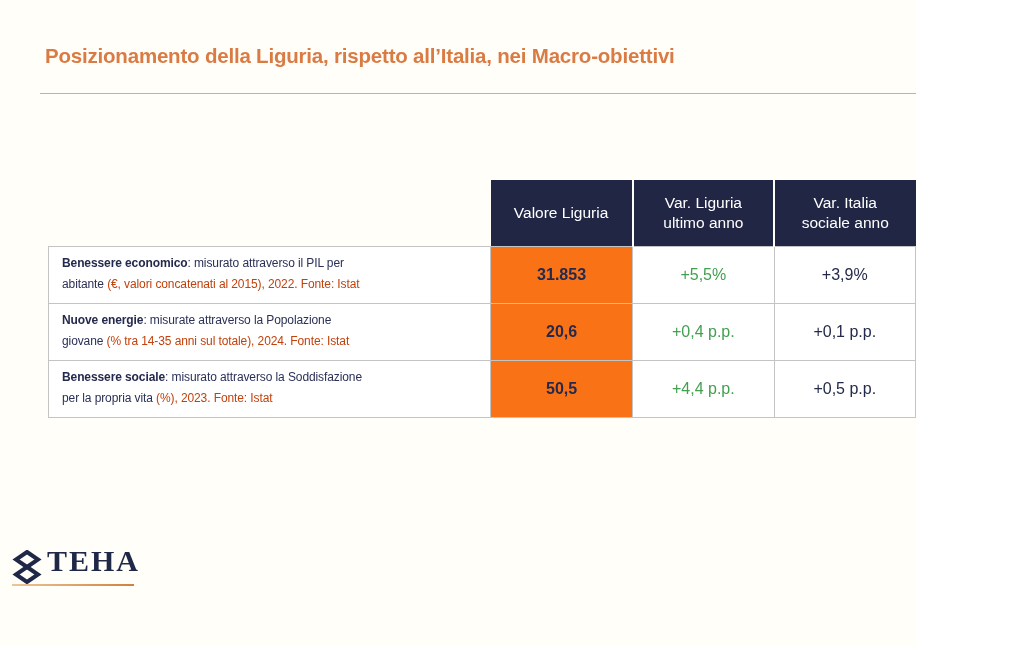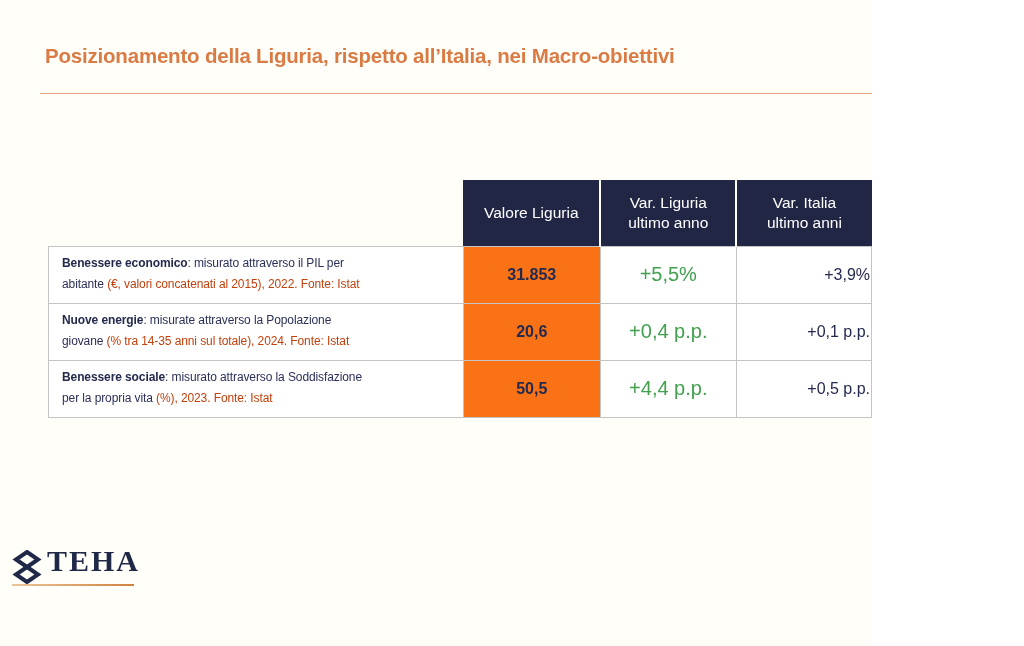--- a/index.html
+++ b/index.html
@@ -3,20 +3,21 @@
 <meta charset="utf-8">
 <style>
   html, body { margin: 0; padding: 0; }
   .slide {
     position: relative;
     width: 872px;
     height: 646px;
     background: #FFFEF9;
     font-family: "Liberation Sans", sans-serif;
     overflow: hidden;
+    padding-left: 44px;
   }
 
   
   .title {
     position: absolute;
     left: 45px;
     top: 42px;
     margin: 0;
     font-size: 20.5px;
     line-height: 27px;
@@ -75,25 +76,25 @@
 
   td.valore {
     background: #f97316;
     text-align: center;
     font-size: 16px;
     font-weight: 700;
     color: #242A4D;
   }
   td.var-liguria {
     text-align: center;
-    font-size: 20px;
+    font-size: 16px;
     color: #42A04F;
   }
   td.var-italia {
-    text-align: right;
+    text-align: center;
     font-size: 16px;
     color: #242A4D;
   }
 
   
   .logo { position: absolute; left: 12px; top: 548px; }
   .logo-knot { position: absolute; left: 0; top: 2px; }
   .logo-text {
     position: absolute;
     left: 35px;
@@ -146,21 +147,21 @@
       <col style="width:482px">
         <col style="width:150px">
         <col style="width:149px">
         <col style="width:149px">
     </colgroup>
     <thead>
       <tr>
         <th class="empty"></th>
         <th class="navy">Valore Liguria</th>
         <th class="navy sep">Var. Liguria ultimo anno</th>
-        <th class="navy sep">Var. Italia ultimo anni</th>
+        <th class="navy sep">Var. Italia sociale anno</th>
       </tr>
     </thead>
     <tbody>
       <tr>
         <td class="label"><span class="seg-bold">Benessere economico</span><span class="seg-navy">: misurato attraverso il PIL per</span><br><span class="seg-navy">abitante </span><span class="seg-gray">(€, valori concatenati al 2015), 2022. Fonte: Istat</span></td>
         <td class="valore">31.853</td>
         <td class="var-liguria">+5,5%</td>
         <td class="var-italia">+3,9%</td>
       </tr>
       <tr>

